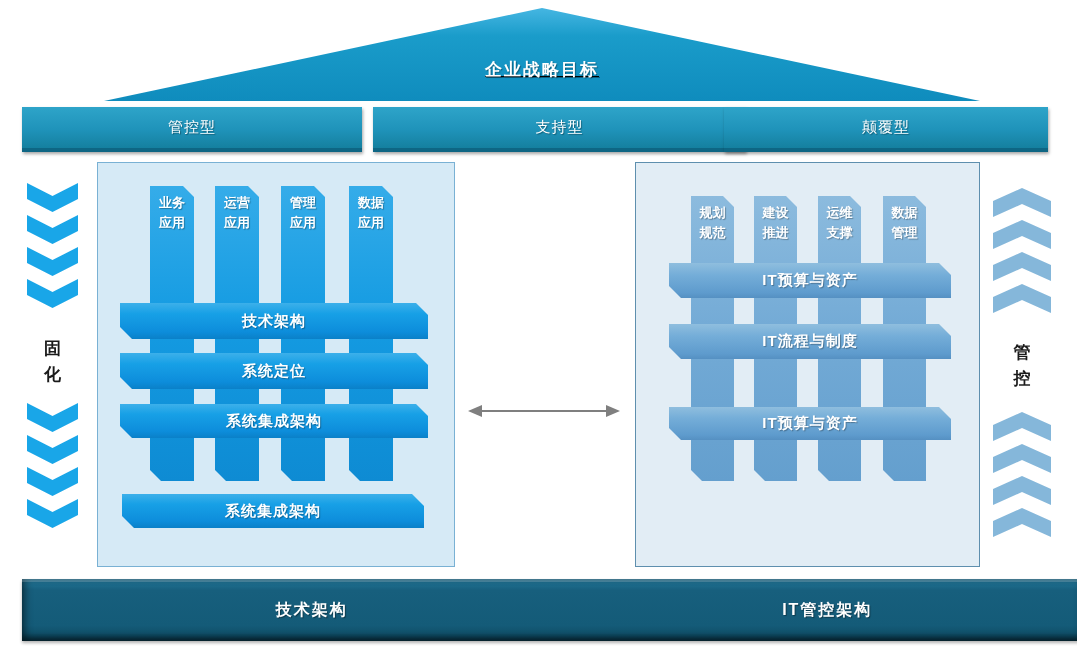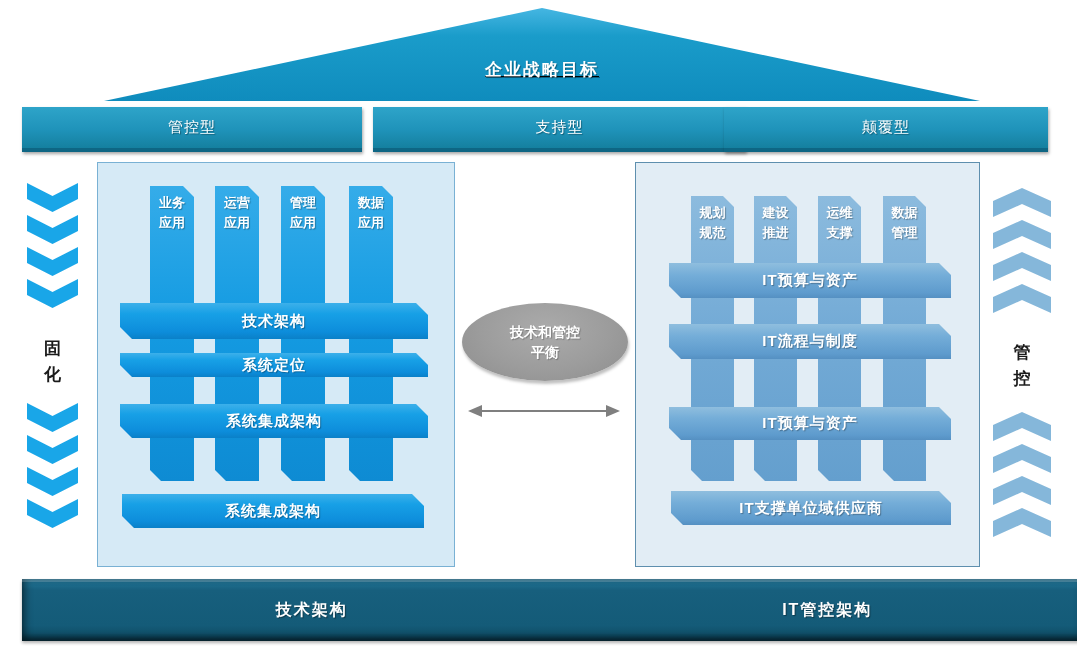--- a/index.html
+++ b/index.html
@@ -135,35 +135,31 @@
     <div class="col col-l" style="left:251px;top:23px;width:44px;height:295px;">
       <div class="col-label">
         <div>数据</div>
           <div>应用</div>
       </div>
     </div>
 
     <div class="hbar hbar-l" style="left:22px;top:140px;width:308px;height:36px;">
       <span>技术架构</span>
     </div>
-    <div class="hbar hbar-l" style="left:22px;top:190px;width:308px;height:24px;">
+    <div class="hbar hbar-l" style="left:22px;top:190px;width:308px;height:36px;">
       <span>系统定位</span>
     </div>
     <div class="hbar hbar-l" style="left:22px;top:241px;width:308px;height:34px;">
       <span>系统集成架构</span>
     </div>
     <div class="hbar hbar-l" style="left:24px;top:331px;width:302px;height:34px;">
       <span>系统集成架构</span>
     </div>
   </div>
 
-  <div class="ellipse">
-    <span>技术和管控</span>
-    <span>平衡</span>
-  </div>
   <svg class="dbl-arrow" viewBox="0 0 156 22">
     <line x1="14" y1="11" x2="142" y2="11" stroke="#7f7f7f" stroke-width="2"></line>
     <polygon points="2,11 16,5 16,17" fill="#7f7f7f"></polygon>
     <polygon points="154,11 140,5 140,17" fill="#7f7f7f"></polygon>
   </svg>
 
   <div class="panel panel-right">
     <div class="col col-r" style="left:55px;top:33px;width:43px;height:285px;">
       <div class="col-label">
         <div>规划</div>
@@ -191,23 +187,20 @@
 
     <div class="hbar hbar-r" style="left:33px;top:100px;width:282px;height:35px;">
       <span>IT预算与资产</span>
     </div>
     <div class="hbar hbar-r" style="left:33px;top:161px;width:282px;height:35px;text-align:right;">
       <span>IT流程与制度</span>
     </div>
     <div class="hbar hbar-r" style="left:33px;top:244px;width:282px;height:33px;">
       <span>IT预算与资产</span>
     </div>
-    <div class="hbar hbar-r" style="left:35px;top:328px;width:280px;height:34px;">
-      <span>IT支撑单位域供应商</span>
-    </div>
   </div>
 
   <div class="bottom-bar">
     <div class="bottom-cell">技术架构</div>
     <div class="bottom-cell">IT管控架构</div>
   </div>
 
 </div>
 
 </body></html>

